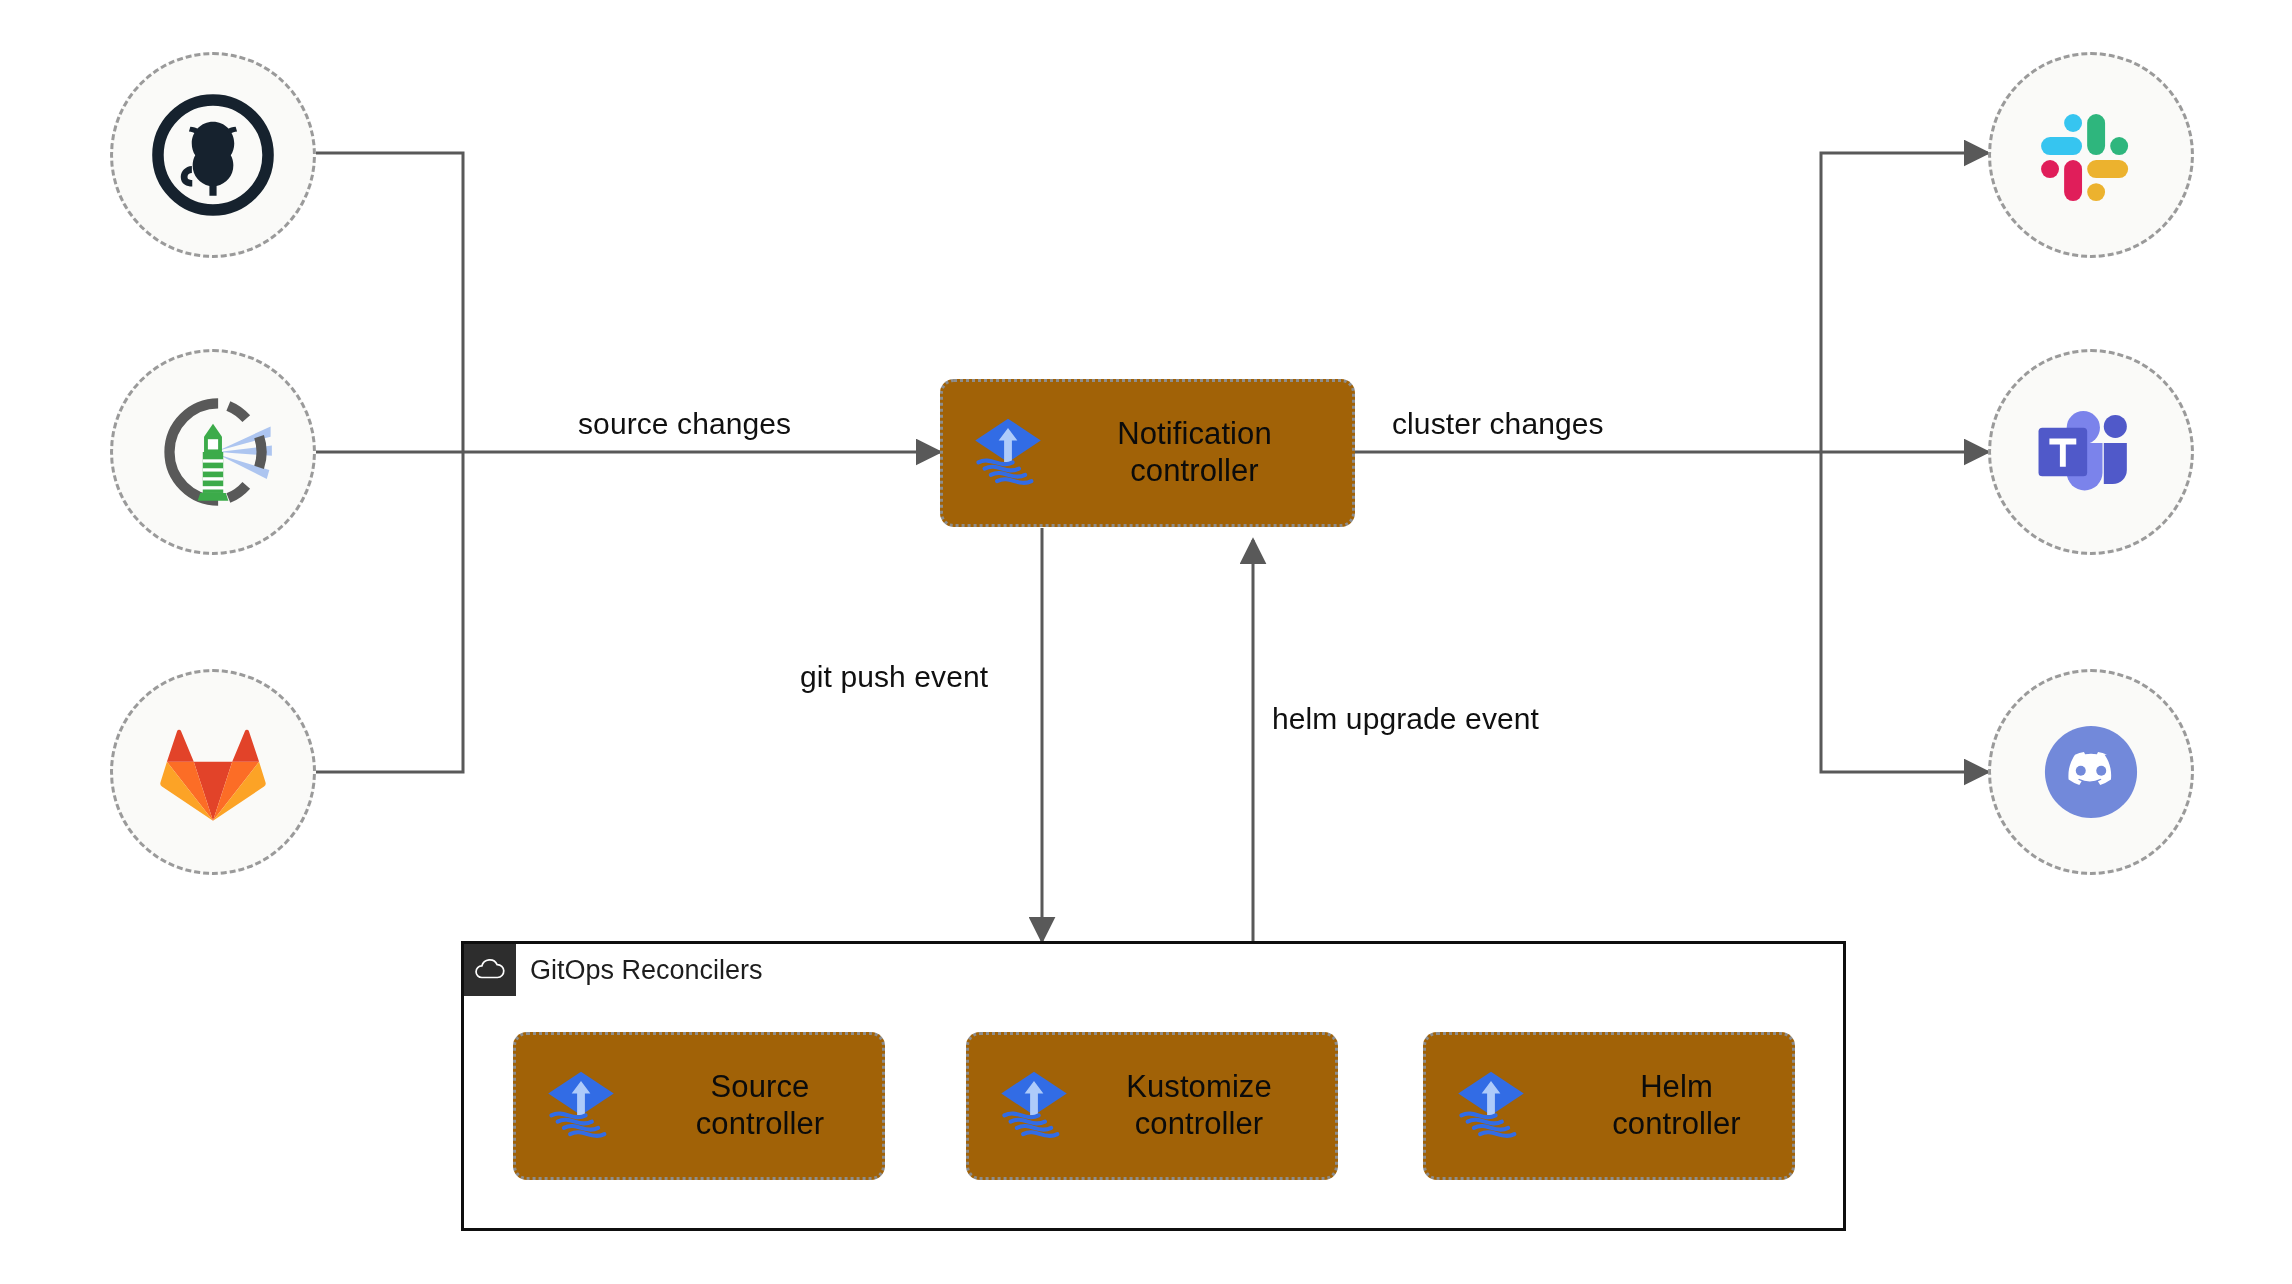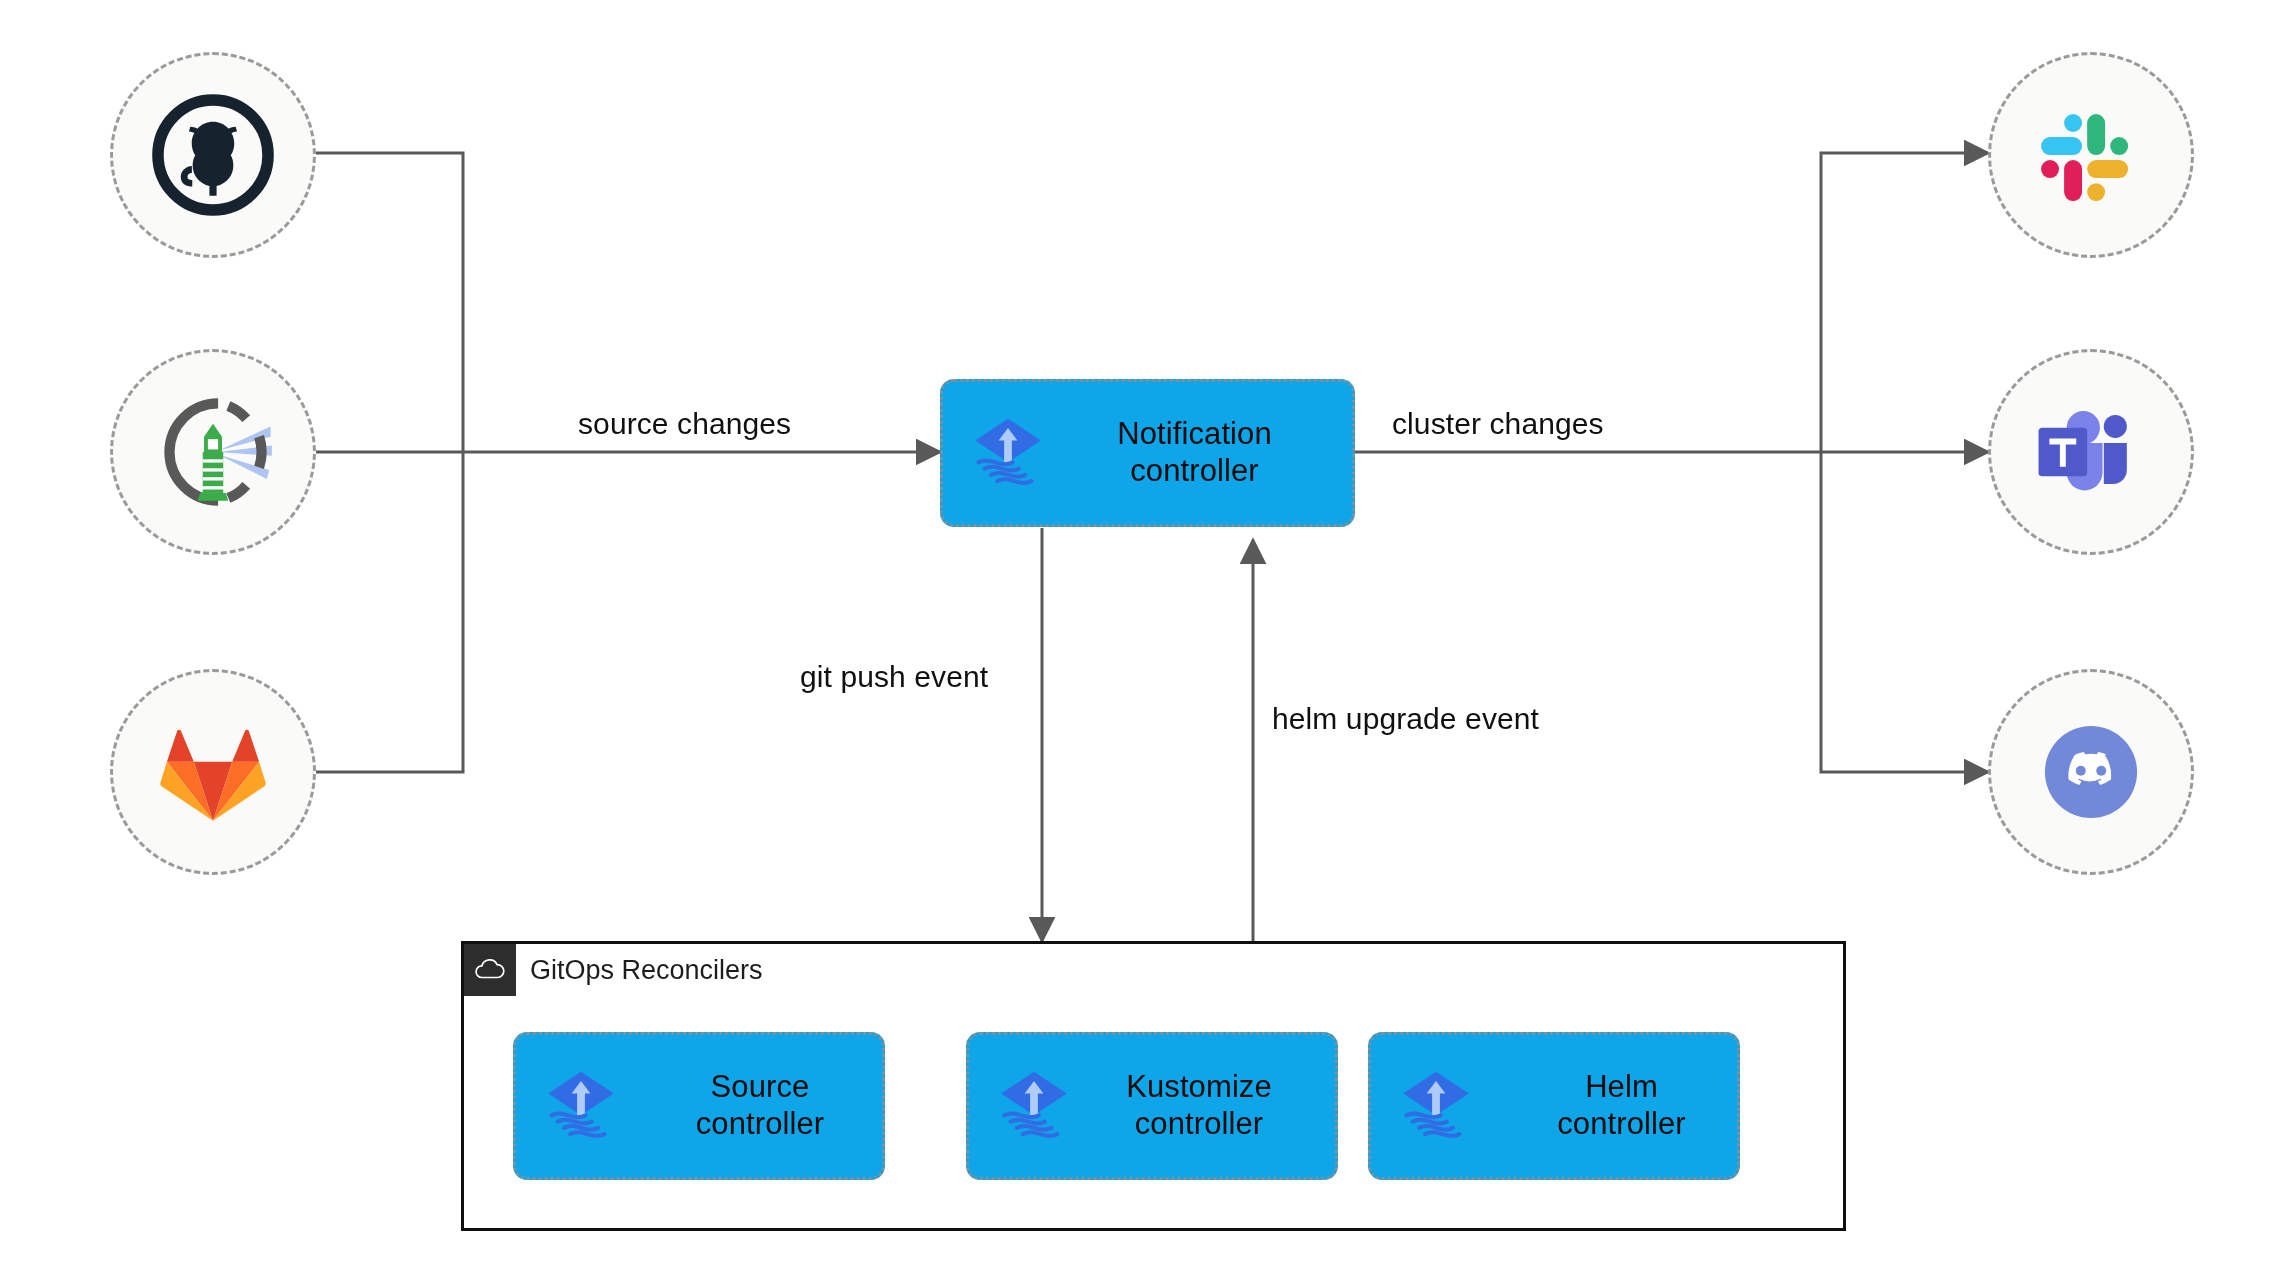--- a/index.html
+++ b/index.html
@@ -42,21 +42,21 @@
     height: 64%;
     display: flex;
     align-items: center;
     justify-content: center;
   }
   .circle-node svg { width: 100%; height: 100%; display: block; }
 
   
   .ctrl-box {
     position: absolute;
-    background: #0ea5e9;
+    background: #a16207;
     border: 3px dotted #8d8d8d;
     border-radius: 14px;
     box-sizing: border-box;
     display: flex;
     align-items: center;
     justify-content: flex-start;
   }
   .ctrl-icon {
     flex: 0 0 auto;
     margin-left: 26px;
@@ -308,21 +308,21 @@
             <path d="M20 70 C 36 62, 48 78, 64 70"></path>
             <path d="M28 78 C 44 70, 56 86, 72 78"></path>
             <path d="M36 86 C 52 78, 64 94, 80 86"></path>
           </g>
         </svg>
       </div>
       <div class="ctrl-label">Kustomize
 controller</div>
     </div>
 
-    <div class="ctrl-box" style="left:904px; top:88px; width:372px; height:148px;gap:41px;">
+    <div class="ctrl-box" style="left:959px; top:88px; width:372px; height:148px;gap:41px;">
       <div class="ctrl-icon">
         <svg viewBox="0 0 100 100" xmlns="http://www.w3.org/2000/svg">
           <path fill="#326ce5" d="M50 6 L92 34 L50 62 L8 34 Z"></path>
           <path fill="#aecbfa" d="M50 18 L62 34 H55 V62 H45 V34 H38 Z"></path>
           <g stroke="#326ce5" stroke-width="5.2" fill="none" stroke-linecap="round">
             <path d="M12 62 C 28 54, 40 70, 56 62"></path>
             <path d="M20 70 C 36 62, 48 78, 64 70"></path>
             <path d="M28 78 C 44 70, 56 86, 72 78"></path>
             <path d="M36 86 C 52 78, 64 94, 80 86"></path>
           </g>

